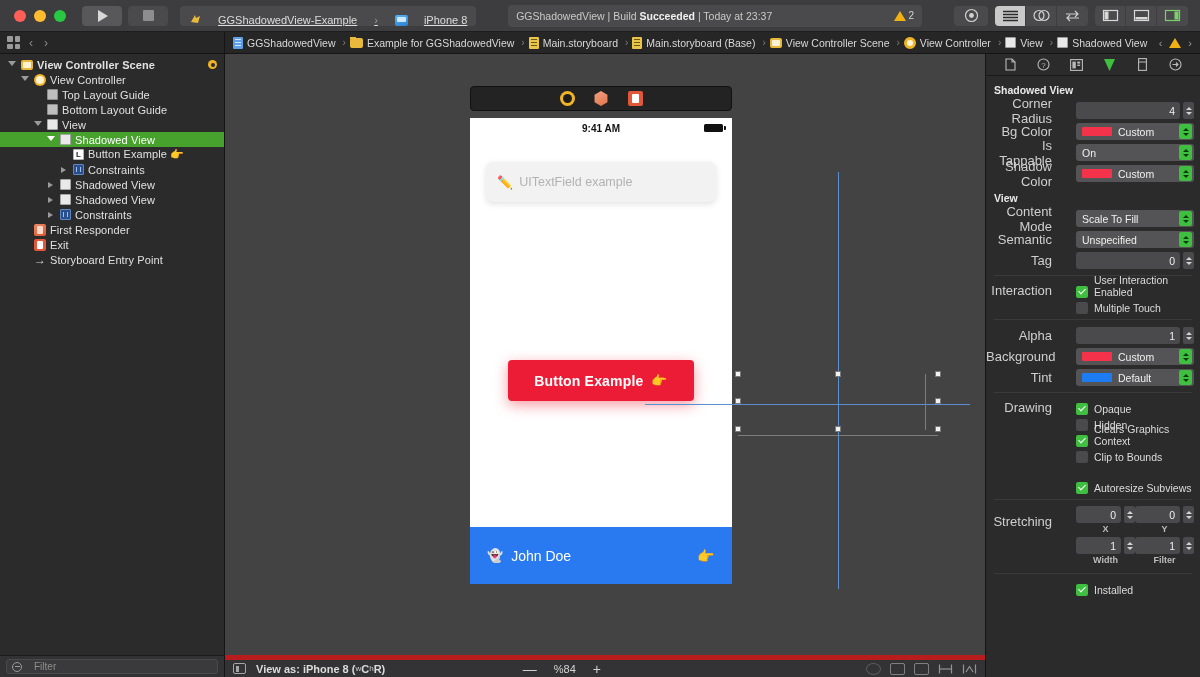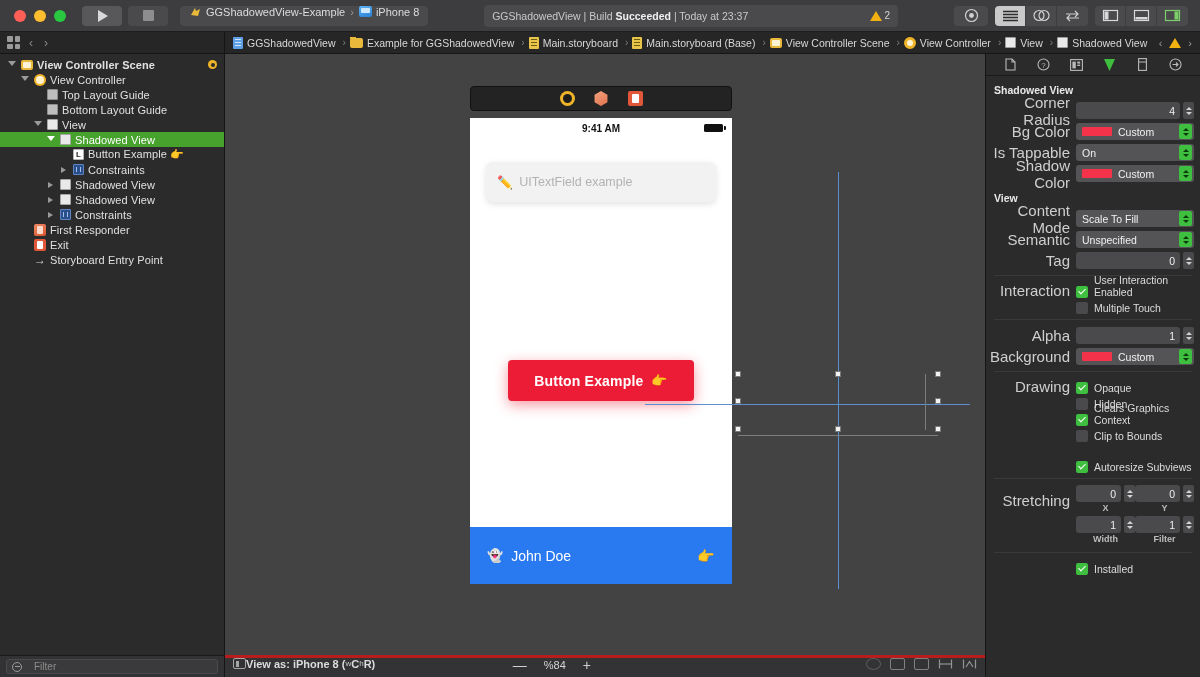--- a/index.html
+++ b/index.html
@@ -24,22 +24,22 @@
   .runbtns { display: flex; gap: 6px; align-items: center; margin-right: 12px; }
   .rbtn {
     width: 40px; height: 20px; border-radius: 4px; background: #58585a;
     display: flex; align-items: center; justify-content: center;
   }
   .rbtn.stop { background: #4a4a4c; }
   .play-tri { width: 0; height: 0; border-left: 10px solid #d8d8d8; border-top: 6px solid transparent; border-bottom: 6px solid transparent; margin-left: 2px; }
   .stop-sq { width: 11px; height: 11px; background: #8d8d8f; border-radius: 1px; }
 
   .scheme {
-    height: 20px; background: #4a4a4c; border-radius: 4px; display: flex; align-items: flex-start;
-    padding: 0 9px; gap: 4px; font-size: 11px; color: #dcdcdc; white-space: nowrap;
+    height: 20px; background: #4a4a4c; border-radius: 4px; display: flex; align-items: flex-end;
+    padding: 0 9px; gap: 16px; font-size: 11px; color: #dcdcdc; white-space: nowrap; text-decoration: underline;
   }
   .scheme .sep { color: #9a9a9a; font-size: 11px; margin: 0 1px; }
   .ic-scheme { width: 13px; height: 13px; display: inline-block; position: relative; }
   .ic-dev {
     width: 13px; height: 11px; border-radius: 2px; display: inline-block;
     background: linear-gradient(160deg,#5ab4f7 0%,#2b7fd4 100%);
     position: relative;
   }
   .ic-dev:after { content:''; position:absolute; left:2px; top:2px; width:9px; height:5px; background:#cde8ff; border-radius:1px; }
 
@@ -191,23 +191,23 @@
 
   
   .selbox { position: absolute; left: 513px; top: 320px; width: 200px; height: 55px; pointer-events:none; }
   .handle { position: absolute; width: 6px; height: 6px; background:#f2f2f2; border:1px solid #7a7a7a; }
   .guide-h { position: absolute; height: 1px; background: #5b8fd0; }
   .guide-v { position: absolute; width: 1px; background: #5b8fd0; }
   .dimline { position: absolute; background: #7d7d7d; }
   .arrow-in { position: absolute; left: 418px; top: 345px; width: 62px; height: 14px; }
 
   .bottombar {
-    height: 22px; background: #333335; border-top: 3px solid #b91c1c;
-    display: flex; align-items: flex-start; padding: 0 8px; font-size: 11px; color: #dcdcdc;
-    flex: 0 0 22px; 
+    height: 22px; background: #333335; border-top: 5px solid #b91c1c;
+    display: flex; align-items: center; padding: 0 8px; font-size: 11px; color: #dcdcdc;
+    flex: 0 0 22px; gap: 10px;
   }
   .viewas-ic { width: 13px; height: 11px; border: 1px solid #a5a5a5; border-radius: 2px; position: relative; }
   .viewas-ic:after { content:''; position:absolute; left:1.5px; top:1.5px; bottom:1.5px; width:3px; background:#a5a5a5; }
   .zoomgrp { display: flex; align-items: center; gap: 17px; margin-left: auto; margin-right: auto; color:#d4d4d4; }
   .zbtn { font-size: 14px; color: #cfcfcf; line-height: 1; }
   .al-icons { display: flex; gap: 9px; align-items: center; margin-left: auto; }
   .al { width: 15px; height: 12px; border: 1px solid #8e8e8e; border-radius: 2px; opacity: .85; position: relative; }
   .al.dim { opacity: .45; }
   .sub { font-size: 8px; vertical-align: 2px; color:#cfcfcf; }
 
@@ -218,21 +218,21 @@
   }
   .insp-tabs {
     height: 22px; display: flex; align-items: center; justify-content: space-around;
     border-bottom: 1px solid #1a1a1a; padding: 0 8px; flex: 0 0 22px;
   }
   .itab { width: 17px; height: 15px; display: flex; align-items: center; justify-content: center; }
   .itab svg { display: block; }
   .insp-body { flex: 1; overflow: hidden; padding-top: 4px; }
   .sect-title { font-weight: bold; font-size: 10.5px; color: #e8e8e8; padding: 4px 0 5px 8px; }
   .row { display: flex; align-items: center; height: 19px; padding-right: 6px; margin-bottom: 2px; }
-  .rlabel { width: 90px; text-align: right; padding-right: 6px; font-size: 15px; color: #cfcfcf; flex: 0 0 90px; }
+  .rlabel { width: 90px; text-align: right; padding-right: 24px; font-size: 13px; color: #cfcfcf; flex: 0 0 90px; }
   .rlabel.withplus { position: relative; }
   .ctrl { flex: 1; display: flex; align-items: center; }
   .field {
     flex: 1; height: 17px; background: #4a4a4c; border-radius: 3px; display: flex; align-items: center;
     justify-content: flex-end; padding: 0 5px; font-size: 10.5px; color: #eee;
   }
   .stepper { width: 11px; height: 17px; margin-left: 3px; display: flex; flex-direction: column;
              justify-content: center; align-items: center; background:#4a4a4c; border-radius:2px; gap:2px; }
   .stepper i { width:0; height:0; border-left:3px solid transparent; border-right:3px solid transparent; }
   .stepper i.up { border-bottom:3.5px solid #d2d2d2; }
@@ -825,20 +825,36 @@
               <span class="swatch" style="background:#f4334a"></span>
               <span>Custom</span>
               <span class="pu-arrows">
                   <i class="up"></i>
                   <i class="dn"></i>
                 </span>
             </div>
           </div>
         </div>
 
+        <div class="row">
+          <div class="rlabel withplus">
+            
+            <span>Tint</span>
+          </div>
+          <div class="ctrl">
+            <div class="popup">
+              <span class="swatch" style="background:#1d7cf2"></span>
+              <span>Default</span>
+              <span class="pu-arrows">
+                  <i class="up"></i>
+                  <i class="dn"></i>
+                </span>
+            </div>
+          </div>
+        </div>
 
         <div class="divider"></div>
 
         <div class="row" style="height:16px;margin-bottom:0">
           <div class="rlabel">Drawing</div>
           <div class="ctrl chkrow">
             <span class="chk on"></span>
             <span class="chklabel">Opaque</span>
           </div>
         </div>

